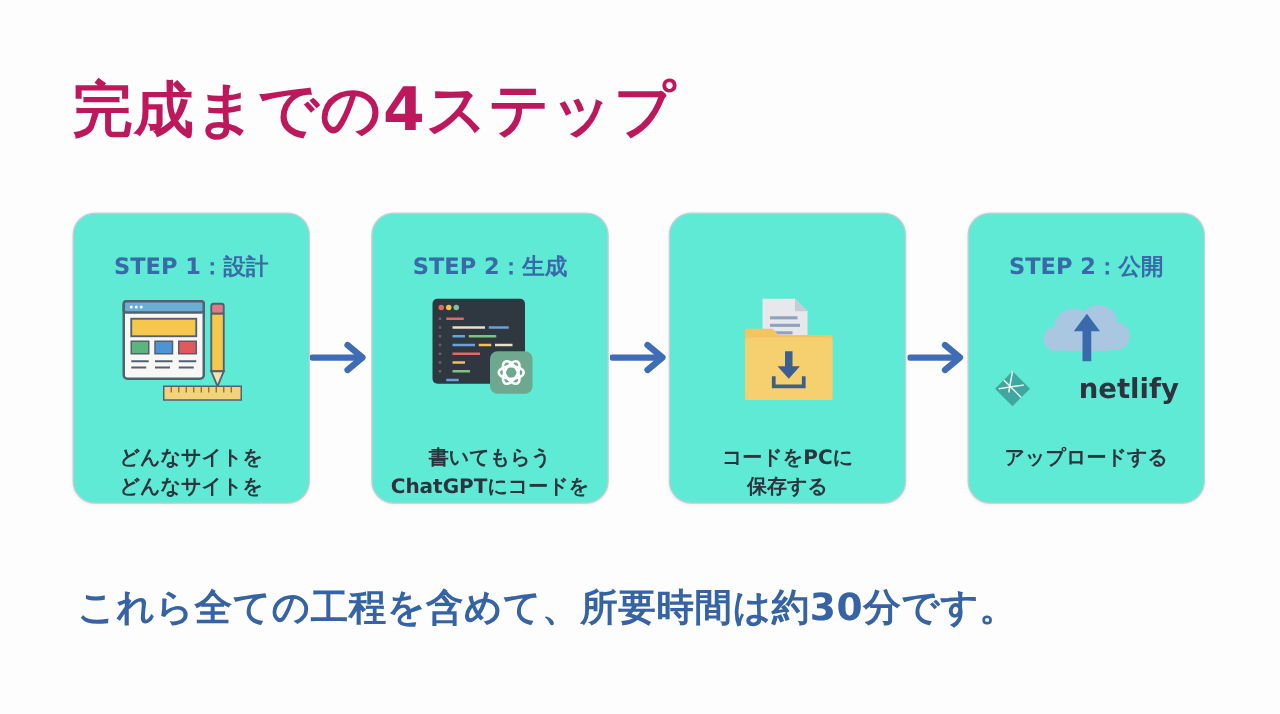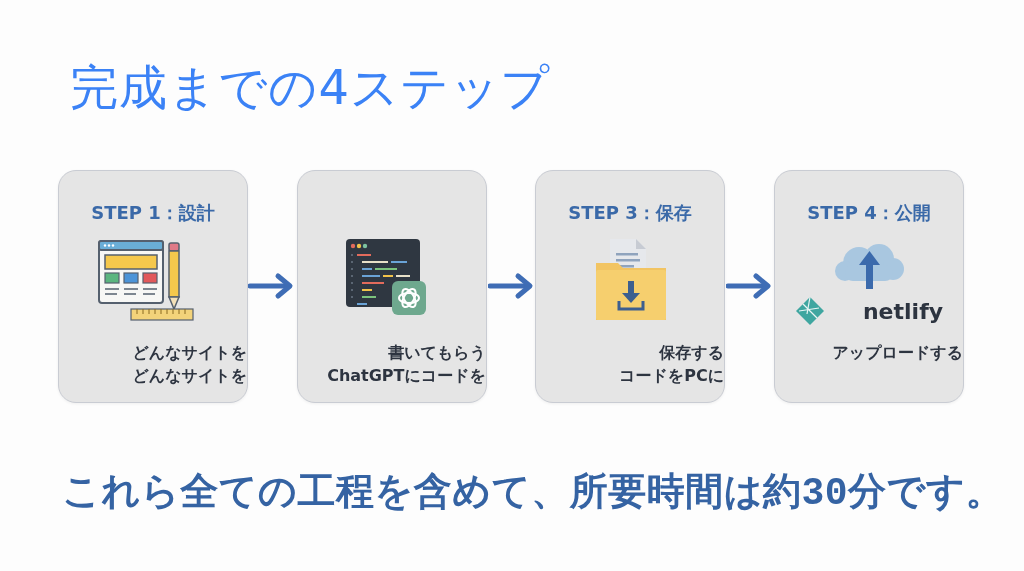--- a/index.html
+++ b/index.html
@@ -3,45 +3,45 @@
 <meta charset="utf-8">
 <style>
   html, body { margin:0; padding:0; }
   body {
     width:1024px; height:571px; overflow:hidden;
     background:#fdfdfd;
     font-family:"DejaVu Sans", "Liberation Sans", sans-serif;
     position:relative;
   }
   .title {
-    position:absolute; left:70px; top:56px;
-    font-size:48px; font-weight:normal; color:#3b82f6;
+    position:absolute; left:58px; top:56px;
+    font-size:48px; font-weight:bold; color:#be185d;
     letter-spacing:1px; margin:0;
   }
   .card {
     position:absolute; top:170px; width:190px; height:233px;
-    background:#e5e5e5; border:1.5px solid #c9ccd3; border-radius:18px;
+    background:#5eead4; border:1.5px solid #c9ccd3; border-radius:18px;
     box-sizing:border-box; box-shadow:0 1px 3px rgba(0,0,0,0.06);
   }
   .card-title {
     position:absolute; top:30px; left:0; right:0; text-align:center;
     font-size:18px; font-weight:bold; color:#3a69a8;
   }
   .card-icon {
     position:absolute; top:66px; left:50%; transform:translateX(-50%);
     width:120px; height:90px;
   }
   .card-desc {
-    position:absolute; top:170px; left:0; right:0; text-align:right;
+    position:absolute; top:183px; left:0; right:0; text-align:center;
     font-size:16px; font-weight:bold; color:#2d3440; line-height:23px;
   }
   .arrow { position:absolute; top:272px; width:48px; height:28px; }
   .summary {
     position:absolute; left:62px; top:466px;
-    font-size:38px; font-weight:bold; color:#3563a3; margin:0; letter-spacing:0.5px;font-family:Liberation Mono, monospace;
+    font-size:30px; font-weight:bold; color:#3563a3; margin:0; letter-spacing:0.5px;
   }
 </style>
 </head>
 <body>
 
 <h1 class="title">完成までの4ステップ</h1>
 
 <div class="card" style="left:58px;">
   <div class="card-title">STEP 1：設計</div>
   <svg class="card-icon" viewBox="0 0 120 90">
@@ -83,20 +83,21 @@
     <div>どんなサイトを</div>
   </div>
 </div>
 
 <svg class="arrow" style="left:248px;" viewBox="0 0 48 28">
   <line x1="2" y1="14" x2="40" y2="14" stroke="#3f6db5" stroke-width="5" stroke-linecap="round"></line>
   <polyline points="30,4 42,14 30,24" fill="none" stroke="#3f6db5" stroke-width="5" stroke-linecap="round" stroke-linejoin="round"></polyline>
 </svg>
 
 <div class="card" style="left:297px;">
+  <div class="card-title">STEP 2：生成</div>
   <svg class="card-icon" viewBox="0 0 120 90">
     <rect x="14" y="2" width="74" height="68" rx="4" fill="#2f3741"></rect>
     <circle cx="21" cy="9" r="2.2" fill="#e26b5c"></circle>
       <circle cx="27" cy="9" r="2.2" fill="#f1c34a"></circle>
       <circle cx="33" cy="9" r="2.2" fill="#7cc3a0"></circle>
     <g fill="#5b6673">
         <rect x="19" y="17" width="2" height="2"></rect>
         <rect x="19" y="24" width="2" height="2"></rect>
         <rect x="19" y="31" width="2" height="2"></rect>
         <rect x="19" y="38" width="2" height="2"></rect>
@@ -128,46 +129,45 @@
     <div>ChatGPTにコードを</div>
   </div>
 </div>
 
 <svg class="arrow" style="left:488px;" viewBox="0 0 48 28">
   <line x1="2" y1="14" x2="40" y2="14" stroke="#3f6db5" stroke-width="5" stroke-linecap="round"></line>
   <polyline points="30,4 42,14 30,24" fill="none" stroke="#3f6db5" stroke-width="5" stroke-linecap="round" stroke-linejoin="round"></polyline>
 </svg>
 
 <div class="card" style="left:535px;">
-  <div class="card-title">STEP 3：保存</div>
   <svg class="card-icon" viewBox="0 0 120 90">
     <polygon points="40,2 66,2 76,12 76,40 40,40" fill="#e6e8ec"></polygon>
     <polygon points="66,2 76,12 66,12" fill="#c7cbd3"></polygon>
     <rect x="46" y="16" width="22" height="2.5" fill="#8fa3bd"></rect>
     <rect x="46" y="22" width="24" height="2.5" fill="#8fa3bd"></rect>
     <rect x="46" y="28" width="18" height="2.5" fill="#8fa3bd"></rect>
     <path d="M26 26 h22 l5 5 h43 v52 h-70 z" fill="#f2c462"></path>
     <rect x="26" y="33" width="70" height="50" rx="2" fill="#f6cf6e"></rect>
     <rect x="58" y="44" width="6" height="14" fill="#3d5f8f"></rect>
     <polygon points="52,56 70,56 61,66" fill="#3d5f8f"></polygon>
     <polyline points="49,64 49,72 73,72 73,64" fill="none" stroke="#3d5f8f" stroke-width="3"></polyline>
   </svg>
   <div class="card-desc">
+    <div>コードをPCに</div>
     <div>保存する</div>
-    <div>コードをPCに</div>
   </div>
 </div>
 
 <svg class="arrow" style="left:726px;" viewBox="0 0 48 28">
   <line x1="2" y1="14" x2="40" y2="14" stroke="#3f6db5" stroke-width="5" stroke-linecap="round"></line>
   <polyline points="30,4 42,14 30,24" fill="none" stroke="#3f6db5" stroke-width="5" stroke-linecap="round" stroke-linejoin="round"></polyline>
 </svg>
 
 <div class="card" style="left:774px;">
-  <div class="card-title">STEP 4：公開</div>
+  <div class="card-title">STEP 2：公開</div>
   <svg class="card-icon" viewBox="0 0 120 90">
     <g fill="#a9c7e0">
       <circle cx="50" cy="26" r="16"></circle>
       <circle cx="70" cy="22" r="15"></circle>
       <circle cx="84" cy="32" r="11"></circle>
       <circle cx="36" cy="34" r="10"></circle>
       <rect x="36" y="28" width="48" height="16" rx="8"></rect>
     </g>
     <rect x="57" y="26" width="7" height="26" fill="#3b6aac"></rect>
     <polygon points="50,28 71,28 60.5,14" fill="#3b6aac"></polygon>

